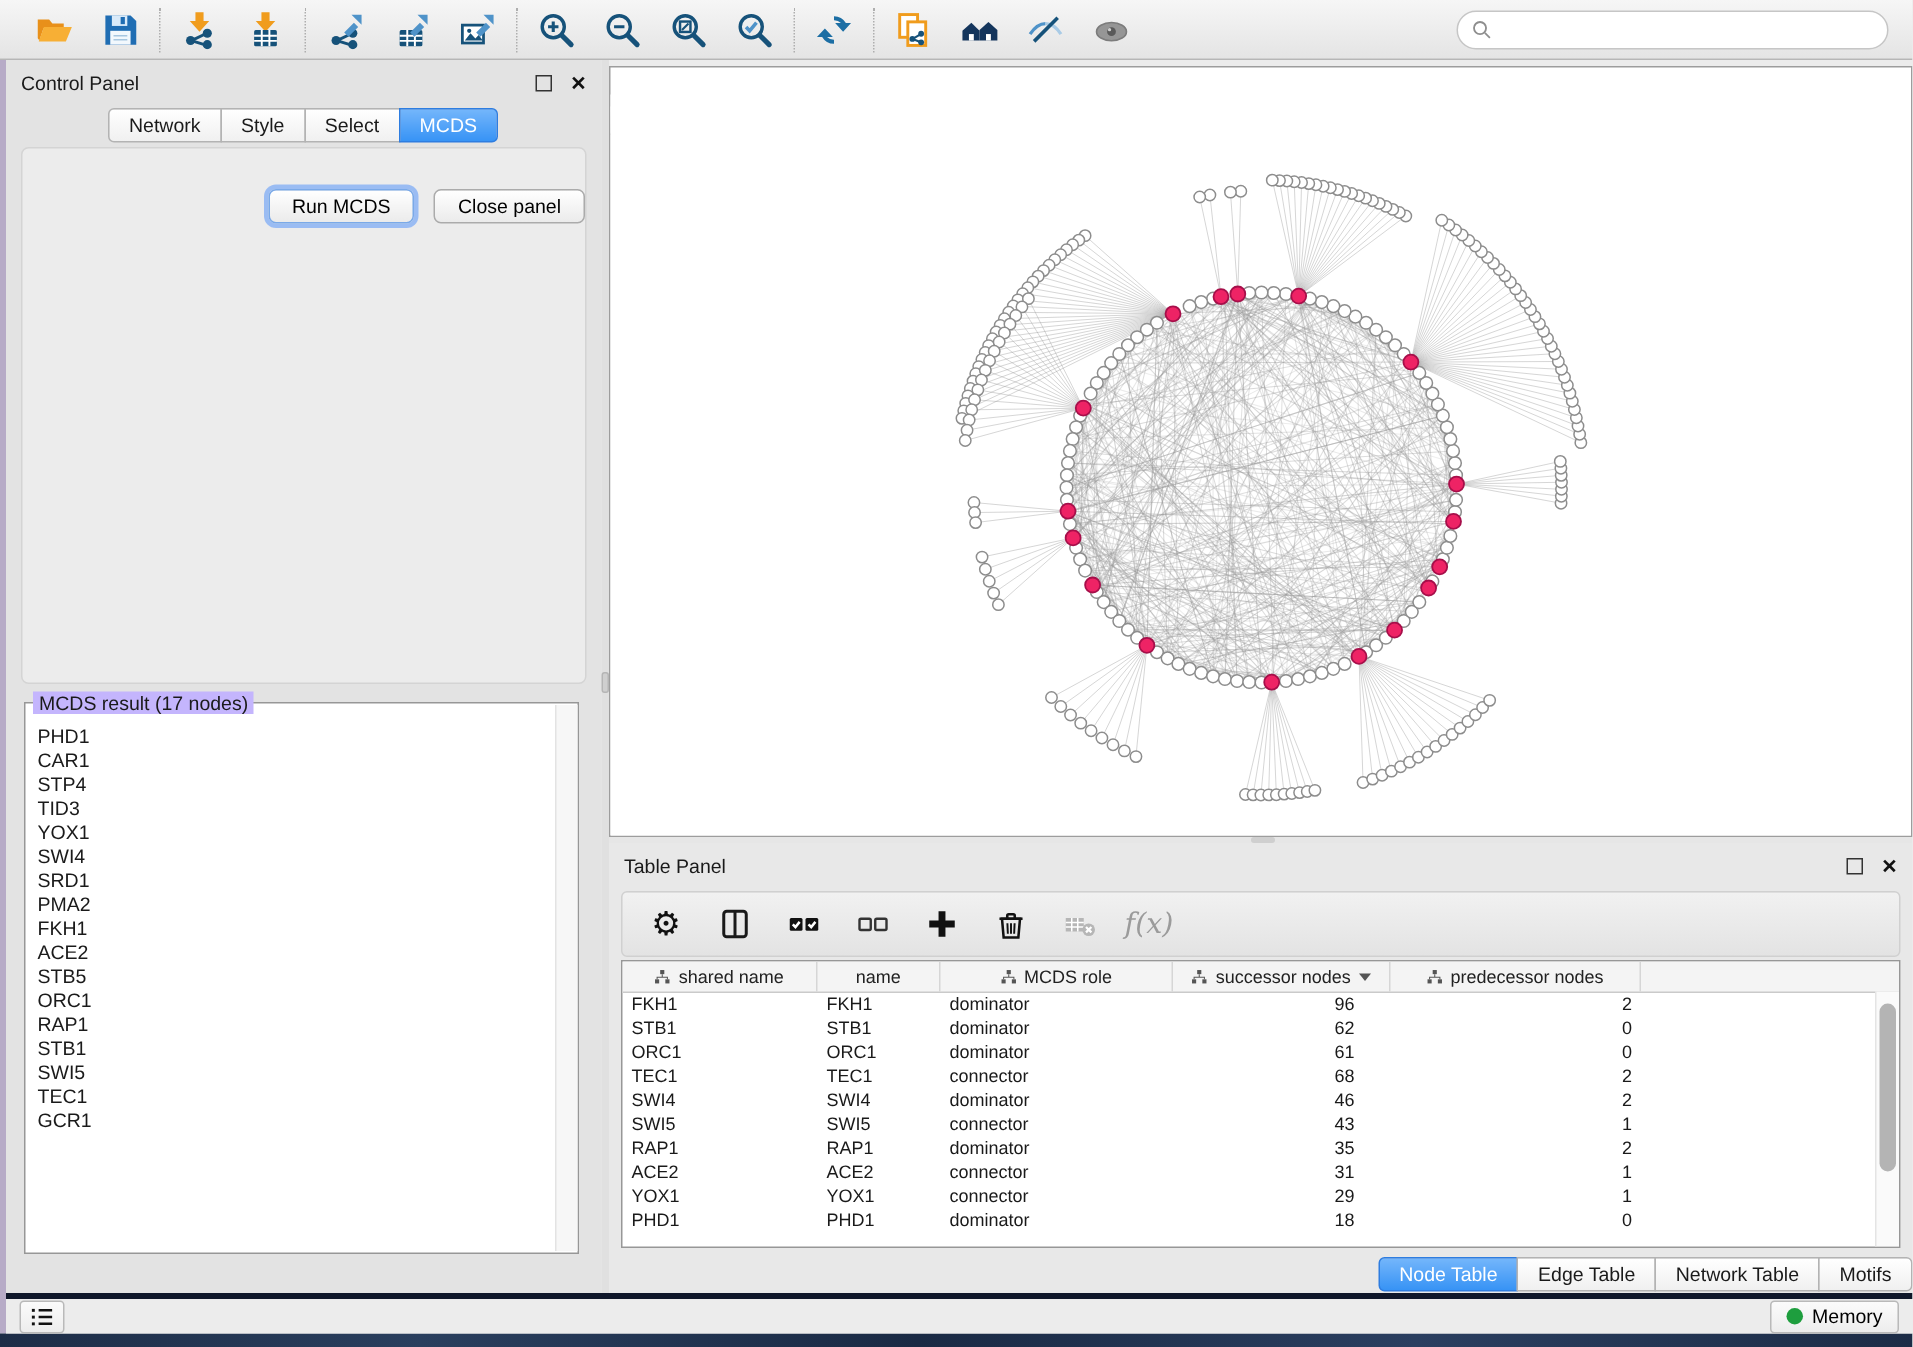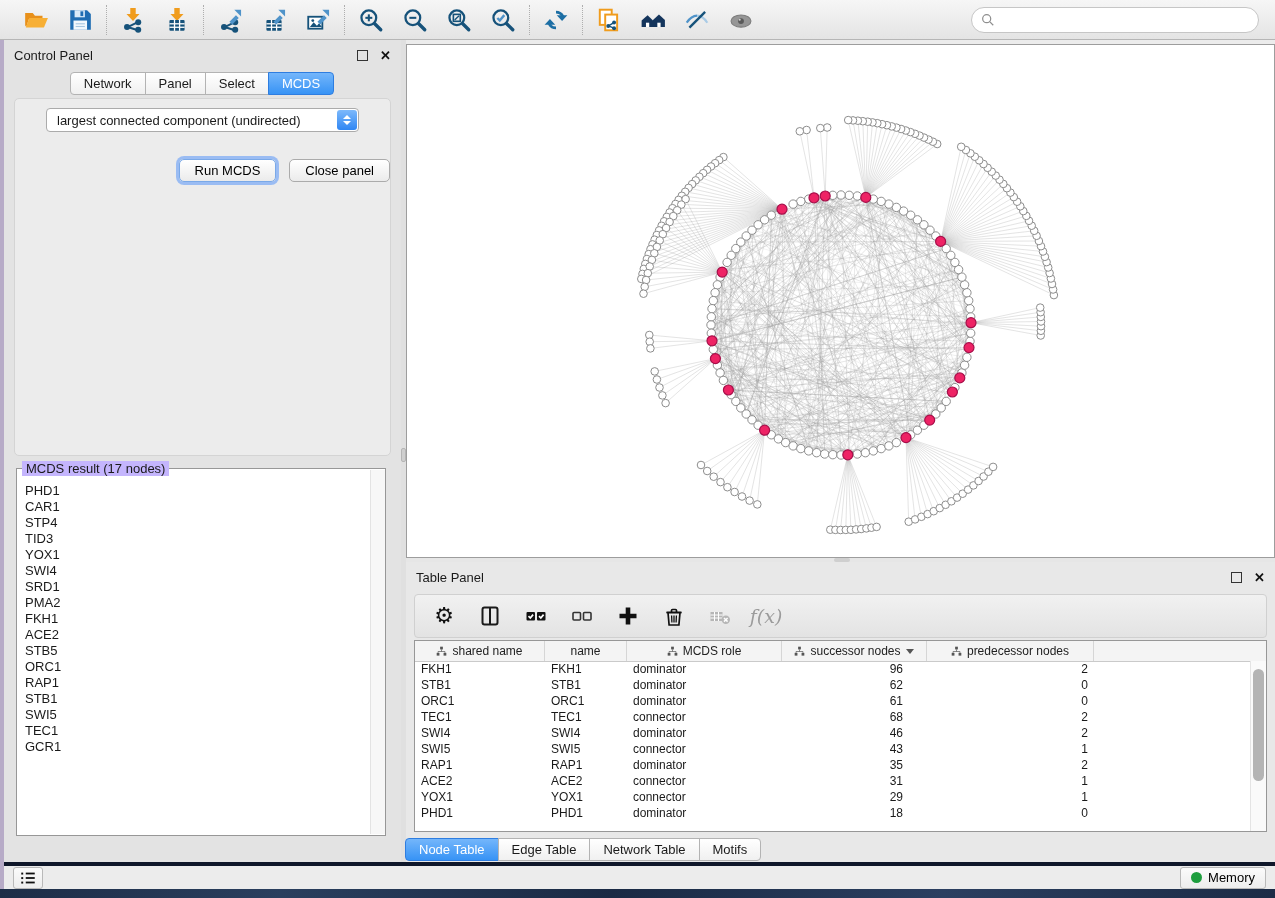--- a/index.html
+++ b/index.html
@@ -87,21 +87,21 @@
       border-right:1px solid #d6d6d6;box-sizing:border-box;cursor:pointer;}
   .th.filler{flex:1;border-right:none;cursor:default;}
   .sort-chev{width:0;height:0;border-left:4px solid transparent;border-right:4px solid transparent;border-top:5px solid #555;}
   .tbody{position:absolute;left:0;right:15px;top:20px;bottom:0;}
   .tr{display:flex;height:16px;align-items:center;}
   .td{font-size:12px;box-sizing:border-box;padding:0 6px;white-space:nowrap;overflow:hidden;}
   .td.right{text-align:right;}
   .td.filler{flex:1;}
   .tbl-scroll{position:absolute;right:0;top:20px;bottom:0;width:15px;background:#fafafa;border-left:1px solid #e4e4e4;}
   .tbl-thumb{position:absolute;left:2px;right:2px;top:8px;height:112px;background:#b4b4b4;border-radius:6px;}
-  .tp-tabs{position:absolute;left:0;right:0;top:276px;display:flex;justify-content:flex-start;}
+  .tp-tabs{position:absolute;left:0;right:0;top:276px;display:flex;justify-content:flex-end;}
   
   .status-bar{position:absolute;left:4px;right:0;top:862px;height:27px;background:#ececec;border-top:4px solid #0f172a;
               display:flex;align-items:center;padding:0 9px;box-sizing:border-box;}
   .menu-btn{width:30px;height:22px;border:1px solid #b9b9b9;background:linear-gradient(#fbfbfb,#ededed);
             border-radius:3px;display:flex;align-items:center;justify-content:center;padding:0;cursor:pointer;}
   .mem-btn{margin-left:auto;height:22px;border:1px solid #b9b9b9;background:linear-gradient(#fbfbfb,#ededed);
            border-radius:3px;display:flex;align-items:center;gap:6px;padding:0 10px;
            font:13px "Liberation Sans",sans-serif;cursor:pointer;}
   .mem-dot{width:11px;height:11px;border-radius:50%;background:#1e9e3e;display:inline-block;}
 </style>
@@ -305,32 +305,25 @@
 <div class="control-panel">
   <div class="panel-header">
     <span class="panel-title">Control Panel</span>
     <span class="ph-icons">
       <span class="float-btn"></span>
       <span class="close-btn">✕</span>
     </span>
   </div>
   <div class="tab-row">
       <div class="tab">Network</div>
-      <div class="tab">Panel</div>
+      <div class="tab">Style</div>
       <div class="tab">Select</div>
       <div class="tab active">MCDS</div>
     </div>
   <div class="mcds-box">
-    <div class="select">
-      <span class="select-text">largest connected component (undirected)</span>
-      <span class="select-step">
-          <i class="up"></i>
-          <i class="down"></i>
-        </span>
-    </div>
     <div class="btn-row">
       <button class="btn focus">Run MCDS</button>
       <button class="btn">Close panel</button>
     </div>
   </div>
   <div class="result-box">
     <span class="result-title">MCDS result (17 nodes)</span>
     <div class="result-list">
         <div class="result-item">PHD1</div>
         <div class="result-item">CAR1</div>

